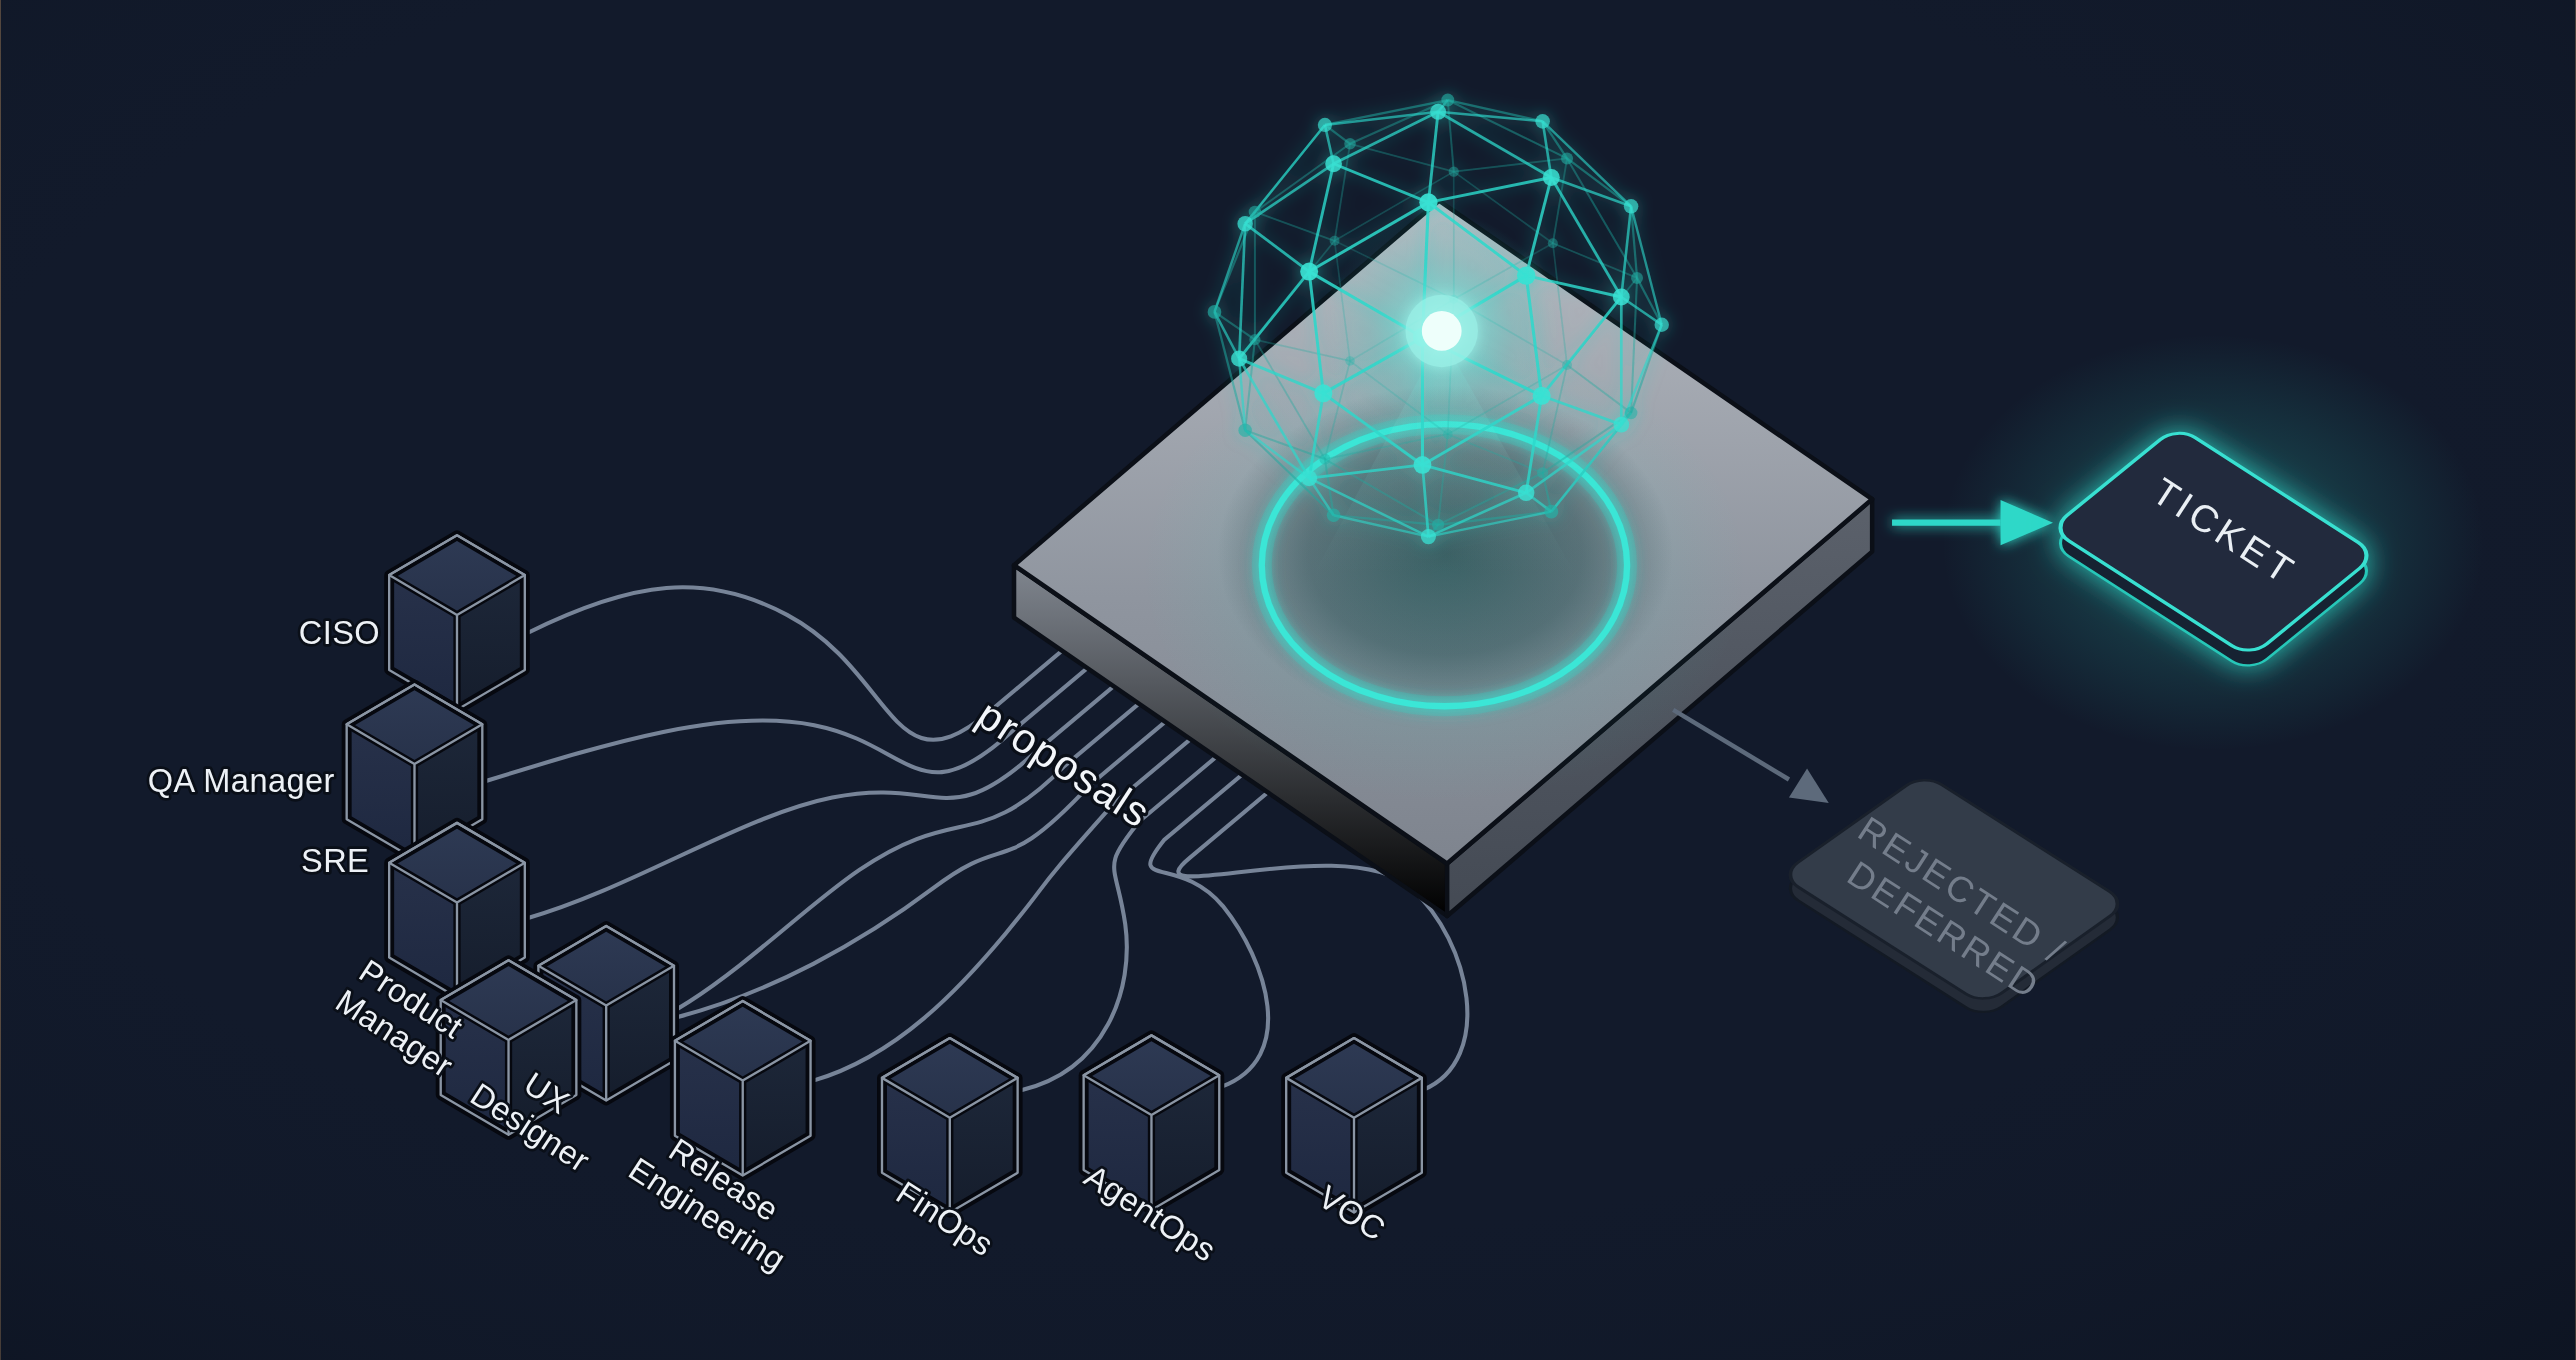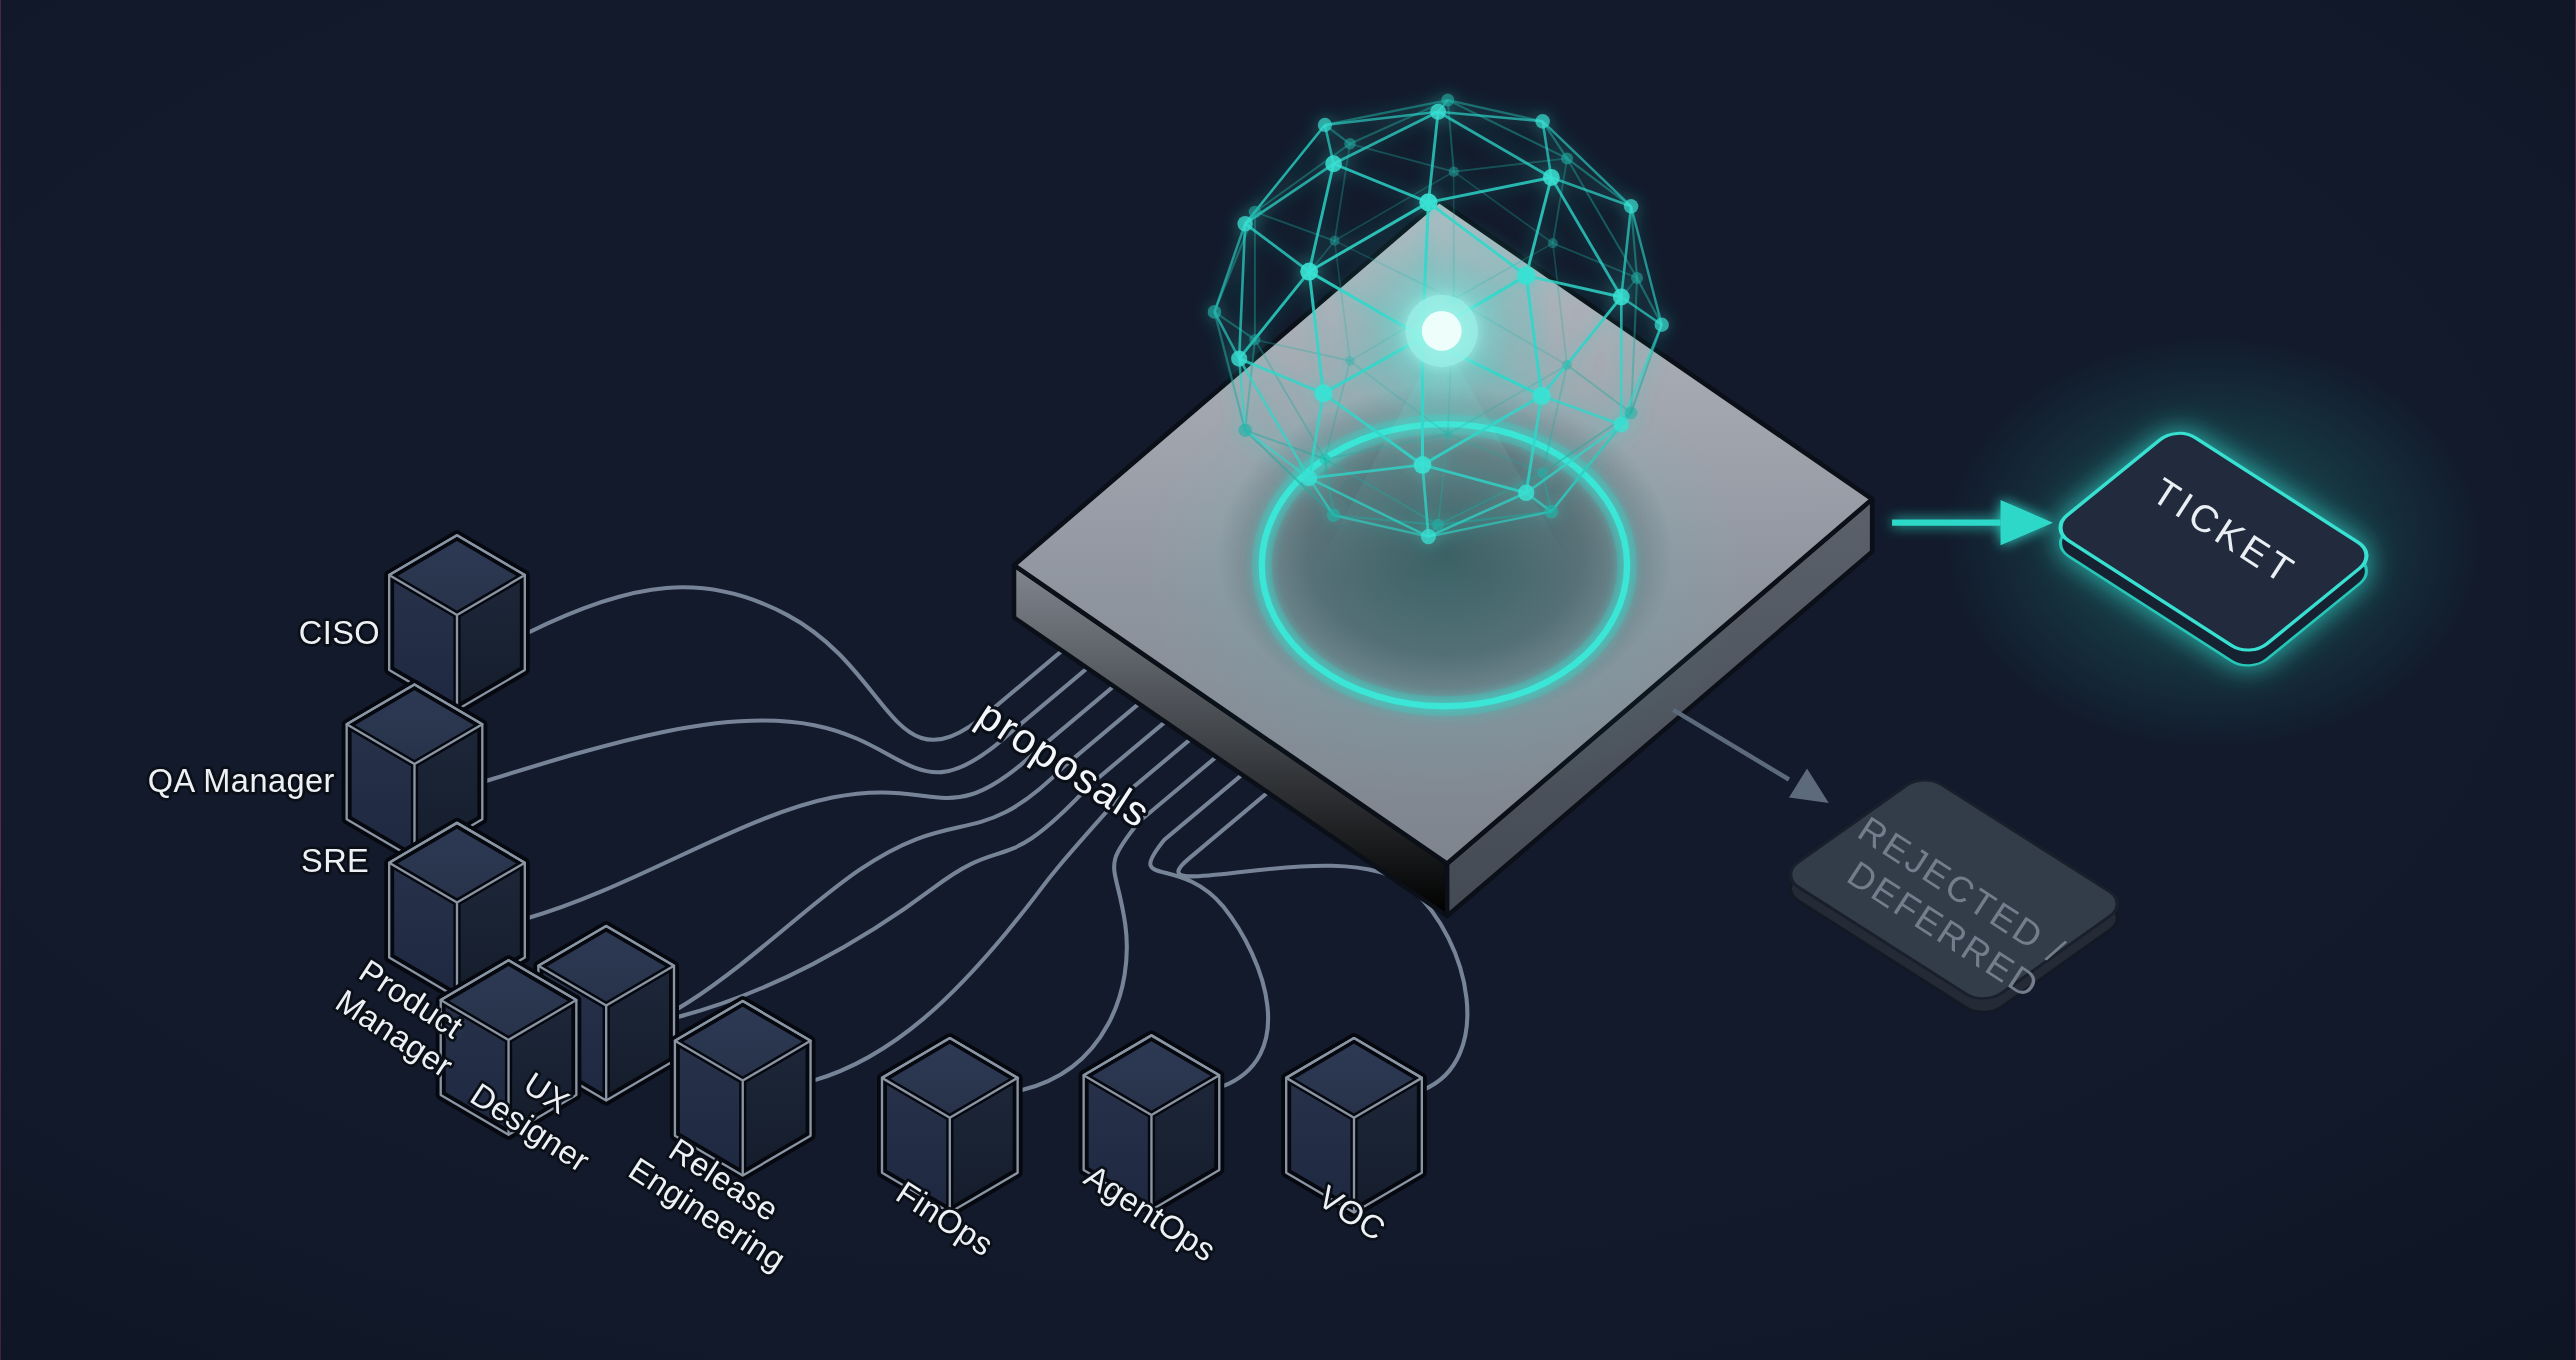--- a/index.html
+++ b/index.html
@@ -1,16 +1,16 @@
 <!DOCTYPE html>
 <html style="font-size:14.5px"><head>
 <meta charset="utf-8">
 <style>
   html,body{margin:0;padding:0;background:#0d1420;}
-  .stage{position:relative;width:2576px;height:1360px;overflow:hidden;background:#ec4899;
+  .stage{position:relative;width:2576px;height:1360px;overflow:hidden;background:#fdba74;
          font-family:"Liberation Sans", sans-serif;}
   svg{position:absolute;left:0;top:0;display:block;}
   text{font-family:"Liberation Sans", sans-serif;}
   .src-label{font-size:36px;fill:#edf1f6;paint-order:stroke;stroke:#0a0f18;stroke-width:6px;
              stroke-linejoin:round;letter-spacing:0.5px;}
   .flow-label{font-size:46px;fill:#f3f6fa;paint-order:stroke;stroke:#0a0f18;stroke-width:7px;
               stroke-linejoin:round;letter-spacing:2px;}
   .ticket-label{font-size:42px;fill:#eaeff4;letter-spacing:5px;}
   .rejected-label{font-size:40px;fill:#78828f;letter-spacing:3px;}
 </style>

